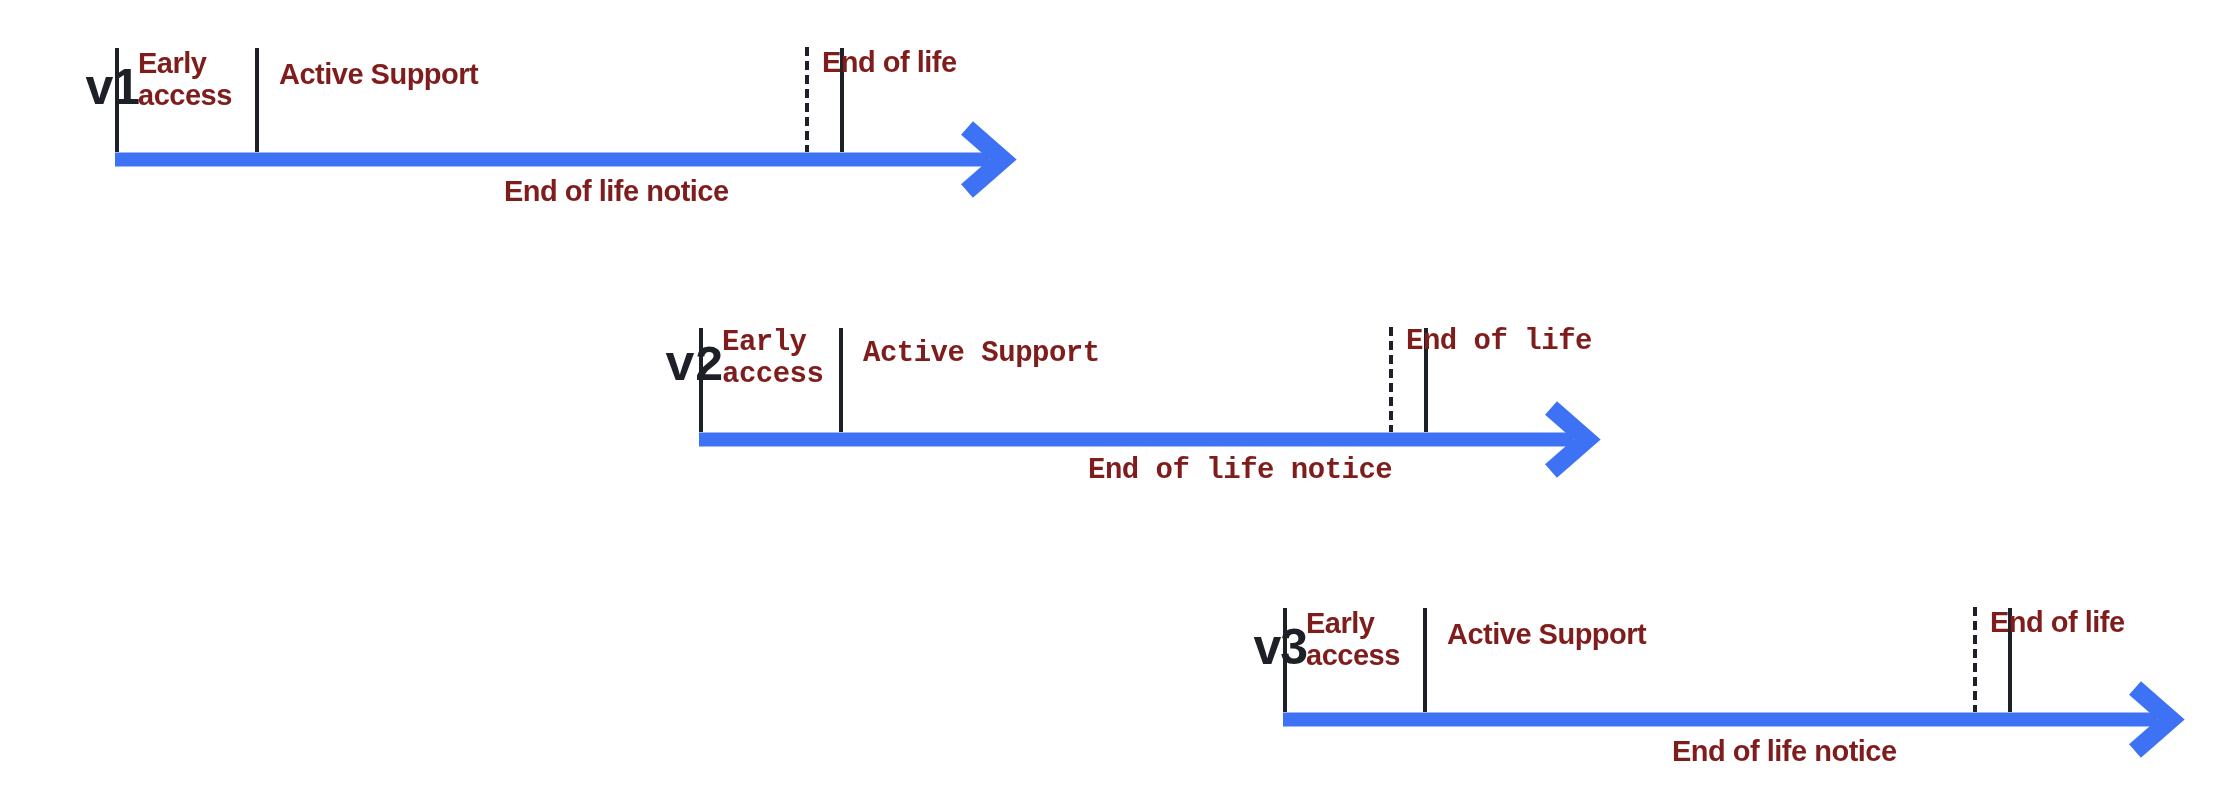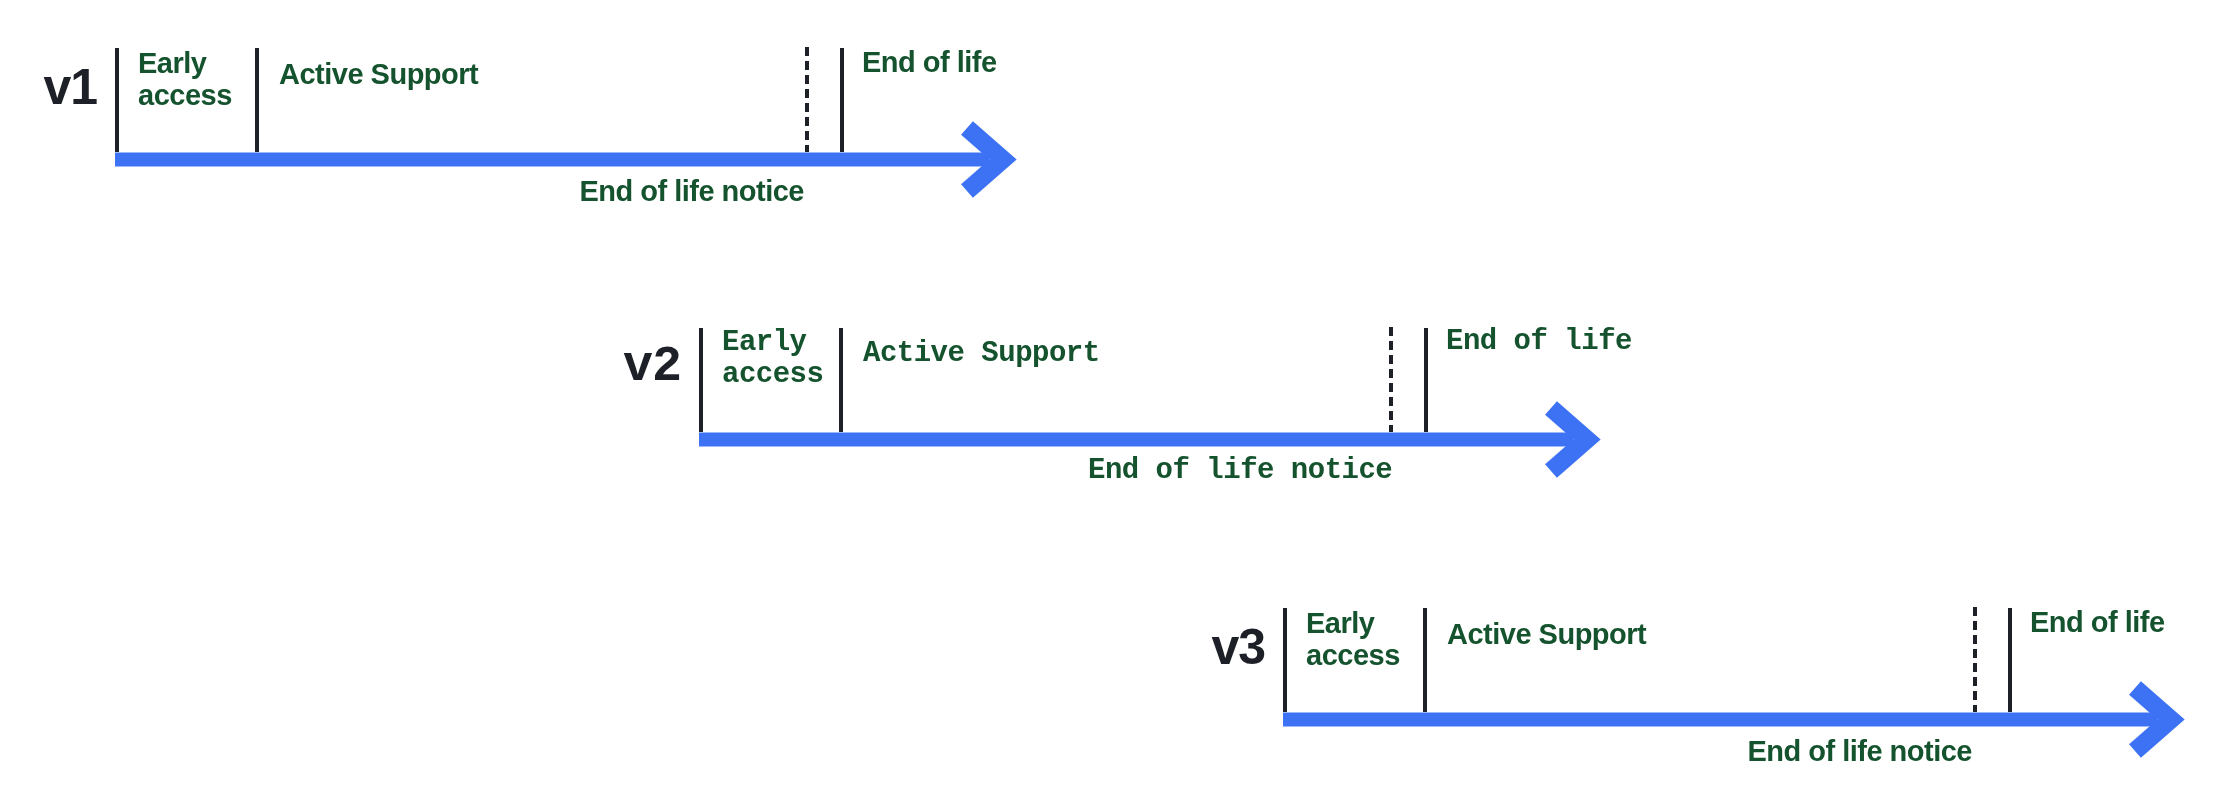--- a/index.html
+++ b/index.html
@@ -35,20 +35,21 @@
     left: 0px;
     top: 61px;
     width: 97px;
     text-align: right;
     font-size: 50px;
     font-weight: 700;
     line-height: 52px;
     letter-spacing: -1px;
     color: #1d2127;
     white-space: nowrap;
+    padding-left: 42px;
   }
   .tick {
     position: absolute;
     top: 48px;
     width: 4px;
     height: 104px;
     background: #1d2127;
   }
   .tick-start   { left: 115px; }
   .tick-divider { left: 255px; }
@@ -64,28 +65,28 @@
       #1d2127 0px, #1d2127 9px,
       transparent 9px, transparent 14px
     );
   }
   .phase-label {
     position: absolute;
     font-size: 29px;
     font-weight: 700;
     line-height: 32px;
     letter-spacing: -0.5px;
-    color: #14532d;
+    color: #7f1d1d;
   }
   .label-early   { left: 138px; top: 47px; width: 110px; }
   .label-active  { left: 279px; top: 58px; white-space: nowrap; }
-  .label-eol     { left: 862px; top: 46px; white-space: nowrap; }
+  .label-eol     { left: 822px; top: 46px; white-space: nowrap; }
   .label-notice  {
     left: 504px; top: 175px; width: 300px;
-    text-align: right; white-space: nowrap;
+    white-space: nowrap;
   }
   .arrow-svg {
     position: absolute;
     left: 115px;
     top: 118px;
     width: 910px;
     height: 84px;
     display: block;
     overflow: visible;
   }

